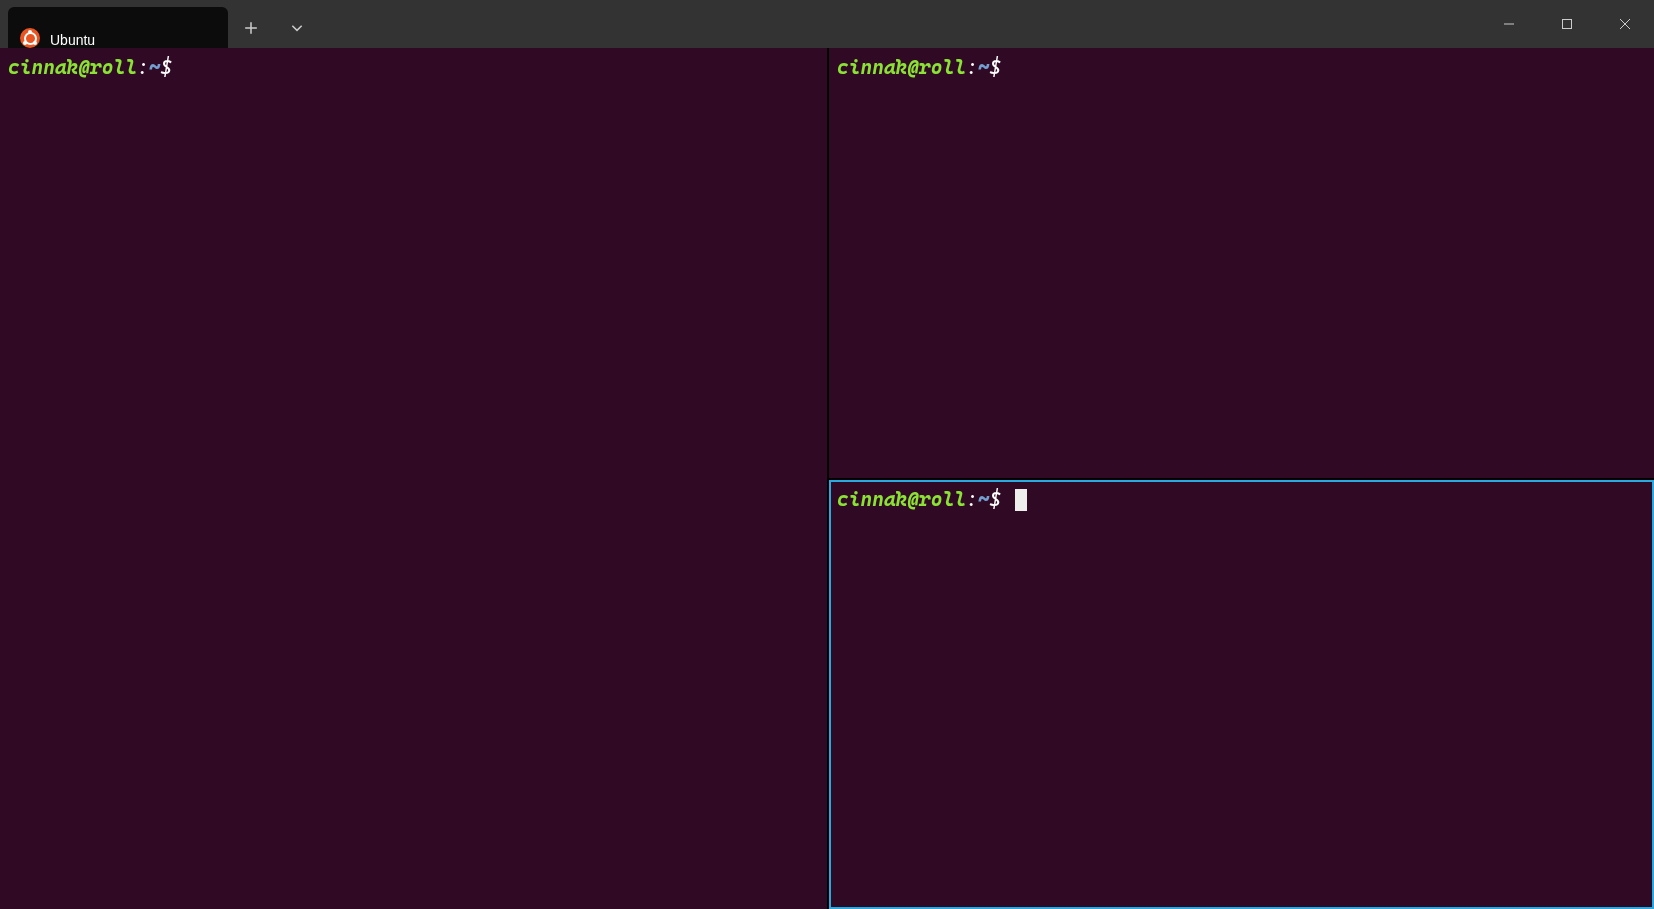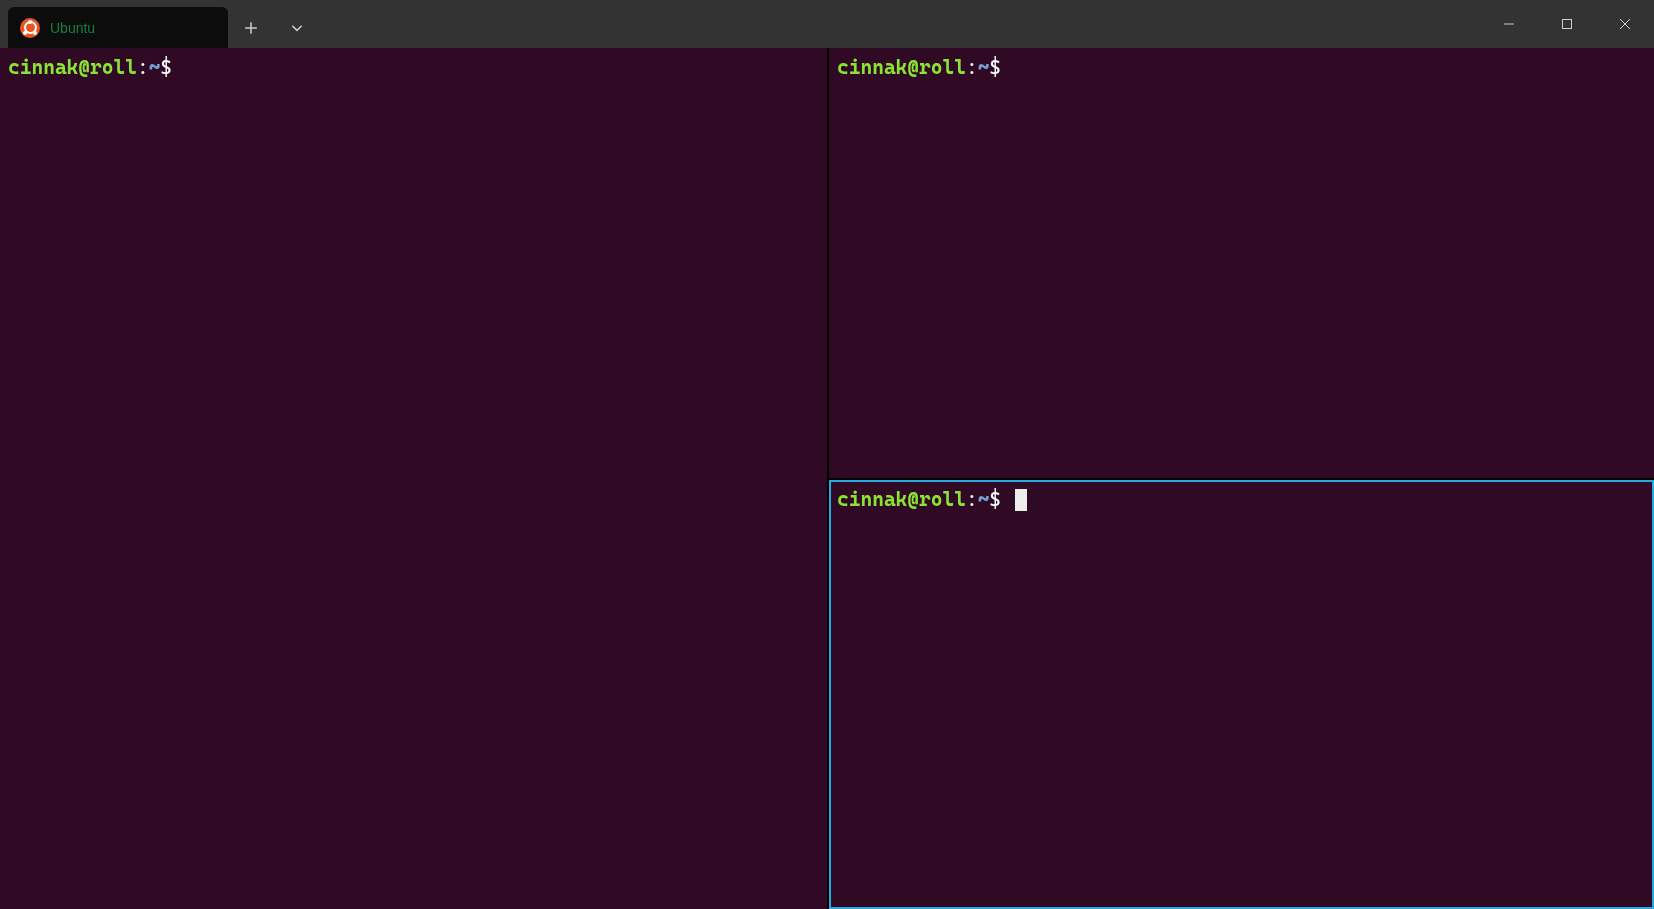--- a/index.html
+++ b/index.html
@@ -9,23 +9,23 @@
   
   .titlebar {
     height: 48px;
     background: #333333;
     display: flex;
     align-items: stretch;
     user-select: none;
   }
   .tab-area { display: flex; align-items: stretch; padding-left: 8px; }
   .tab {
-    display: flex; align-items: center;
+    display: flex; align-items: flex-end;
     background: #0c0c0c;
-    color: #15803d;
+    color: #ffffff;
     padding: 0 0 0 12px;
     margin-top: 7px;
     border-top-left-radius: 6px;
     border-top-right-radius: 6px;
     min-width: 220px;
     max-width: 320px;
     position: relative;
   }
   .tab .ubuntu-logo {
     width: 20px; height: 20px; border-radius: 50%;
@@ -86,20 +86,21 @@
   .pane-bottom { flex: 1; border-top: 2px solid #000; }
   .pane.focused { box-shadow: inset 0 0 0 2px #2aa9e0; }
 
   .term-content {
     padding: 6px 8px;
     font-family: 'Cascadia Mono', 'Consolas', 'Liberation Mono', monospace;
     font-size: 20px;
     line-height: 1.35;
     white-space: pre;
     color: #eeeeec;
+    font-style: italic;
   }
   .p-user  { color: #8ae234; font-weight: bold; }
   .p-colon { color: #ffffff; }
   .p-path  { color: #729fcf; font-weight: bold; }
   .p-dollar{ color: #ffffff; }
   .cursor-block {
     display: inline-block;
     width: 0.6em; height: 1.1em;
     background: #eeeeec;
     vertical-align: text-bottom;

